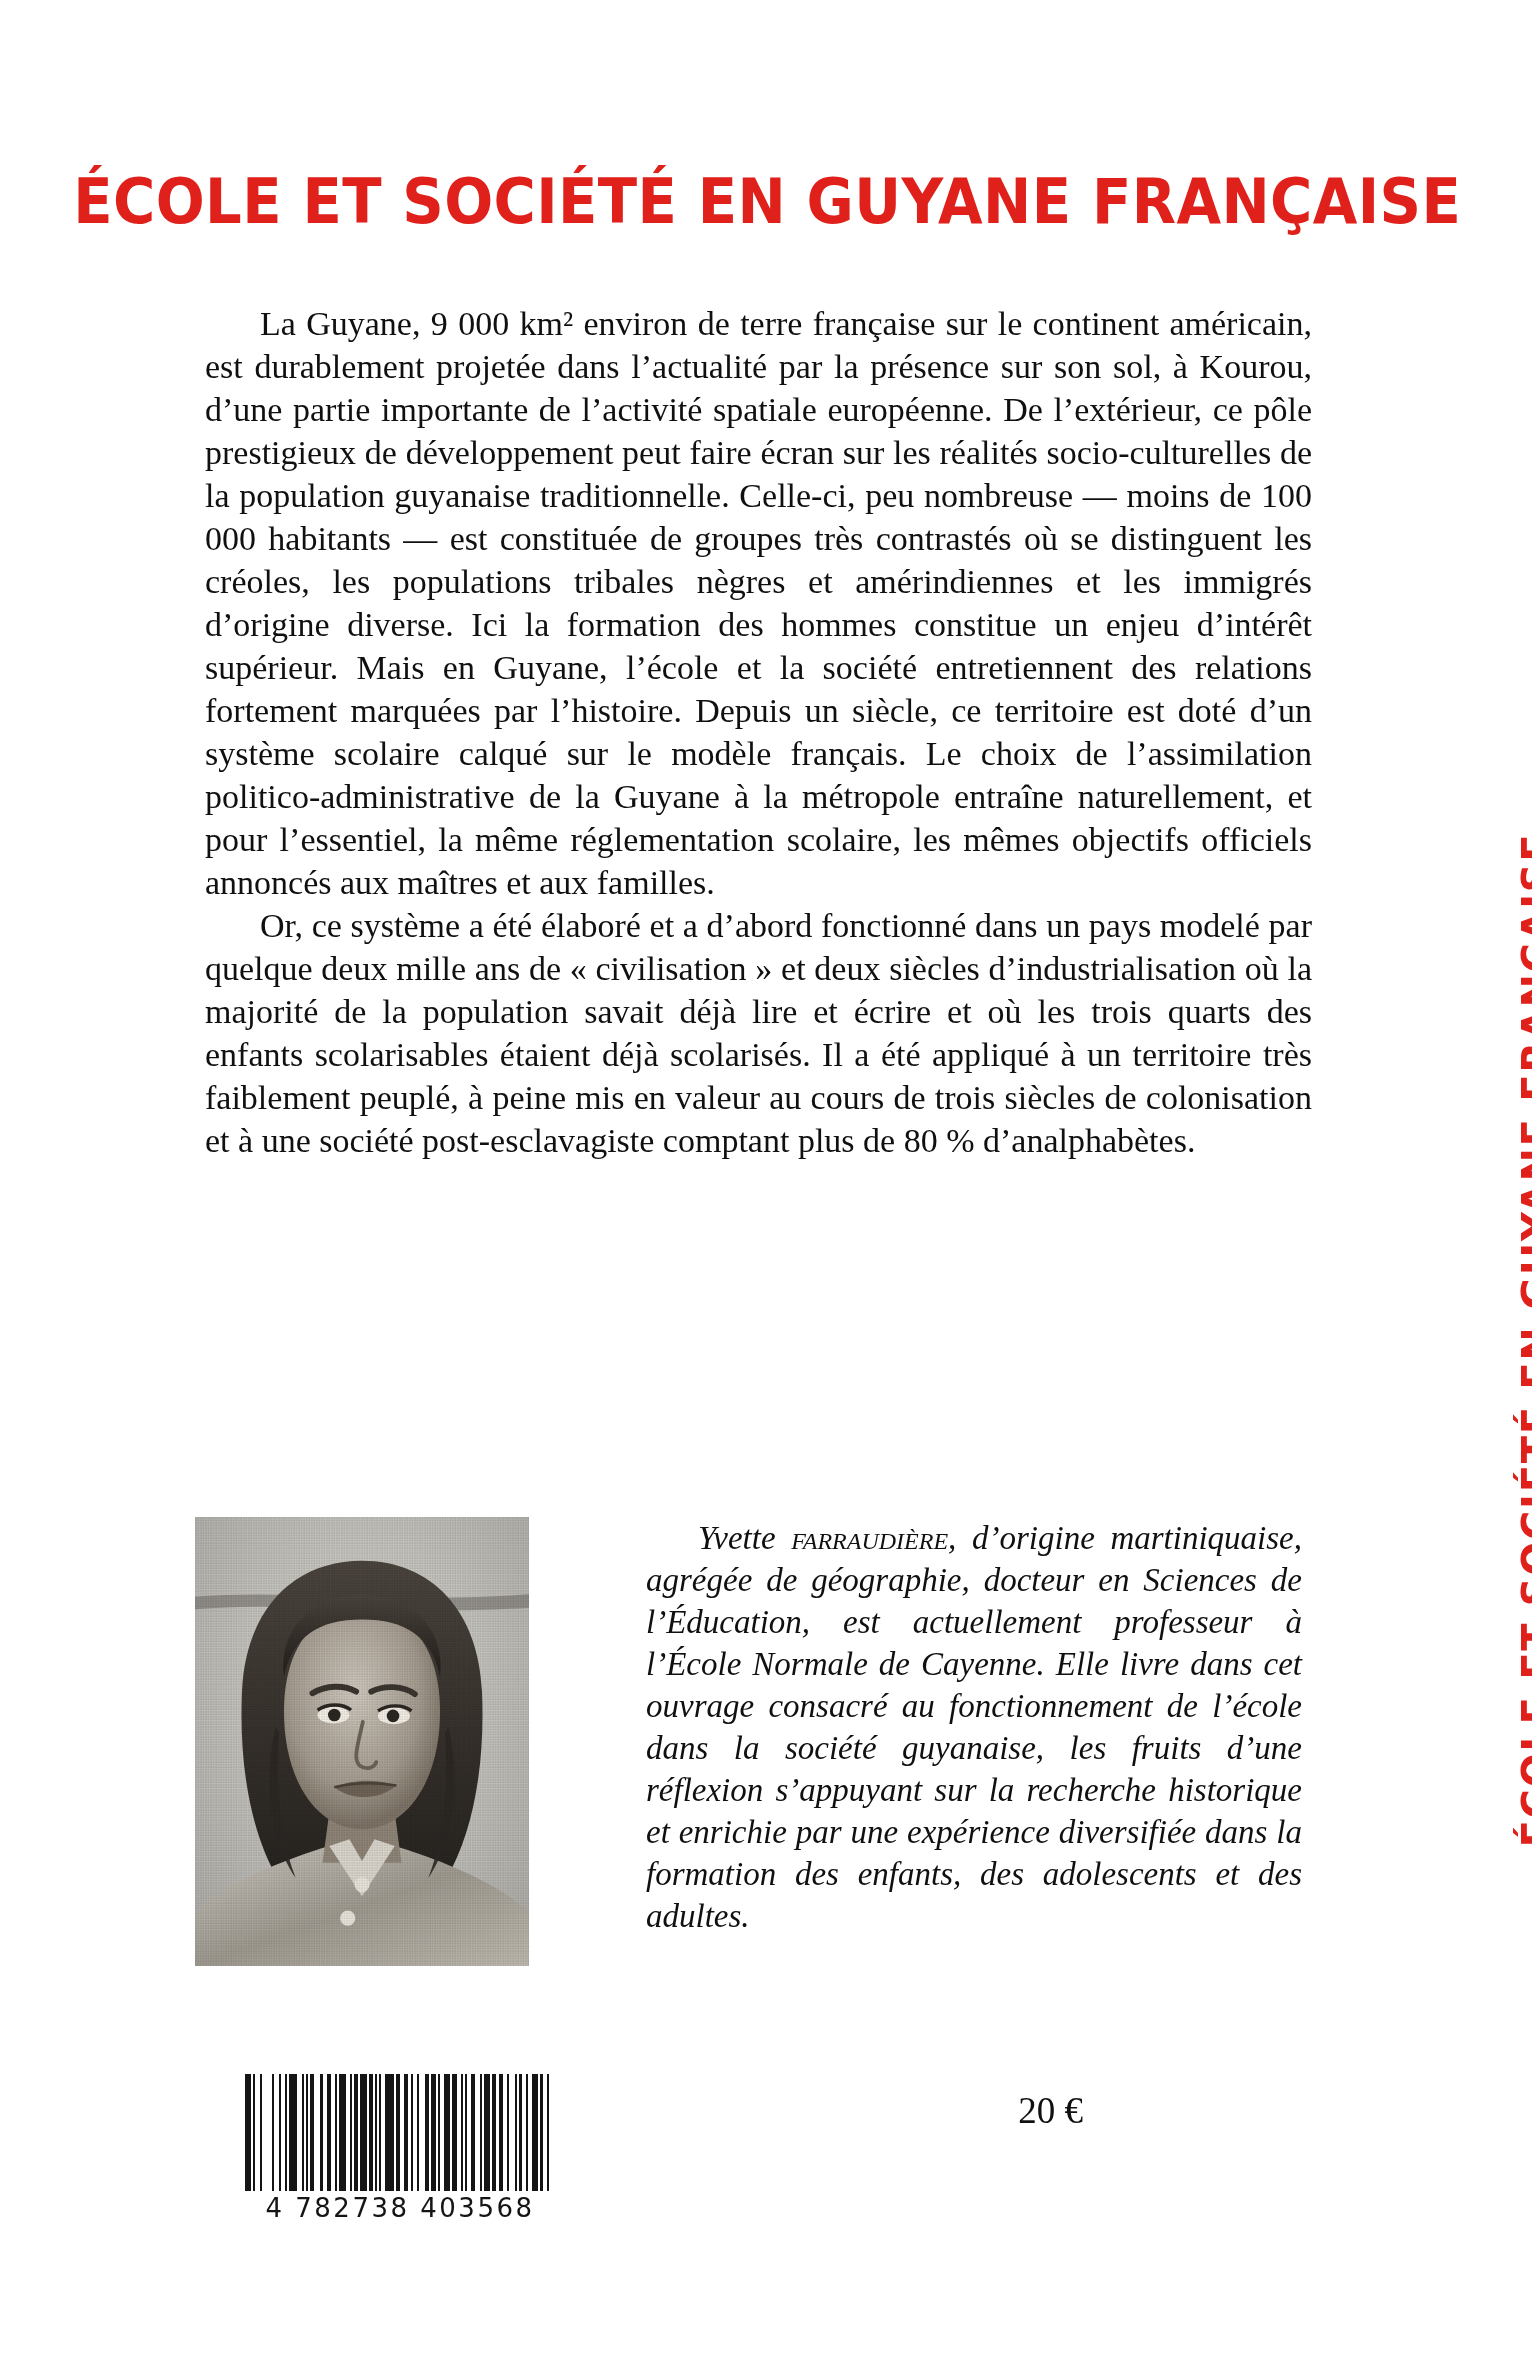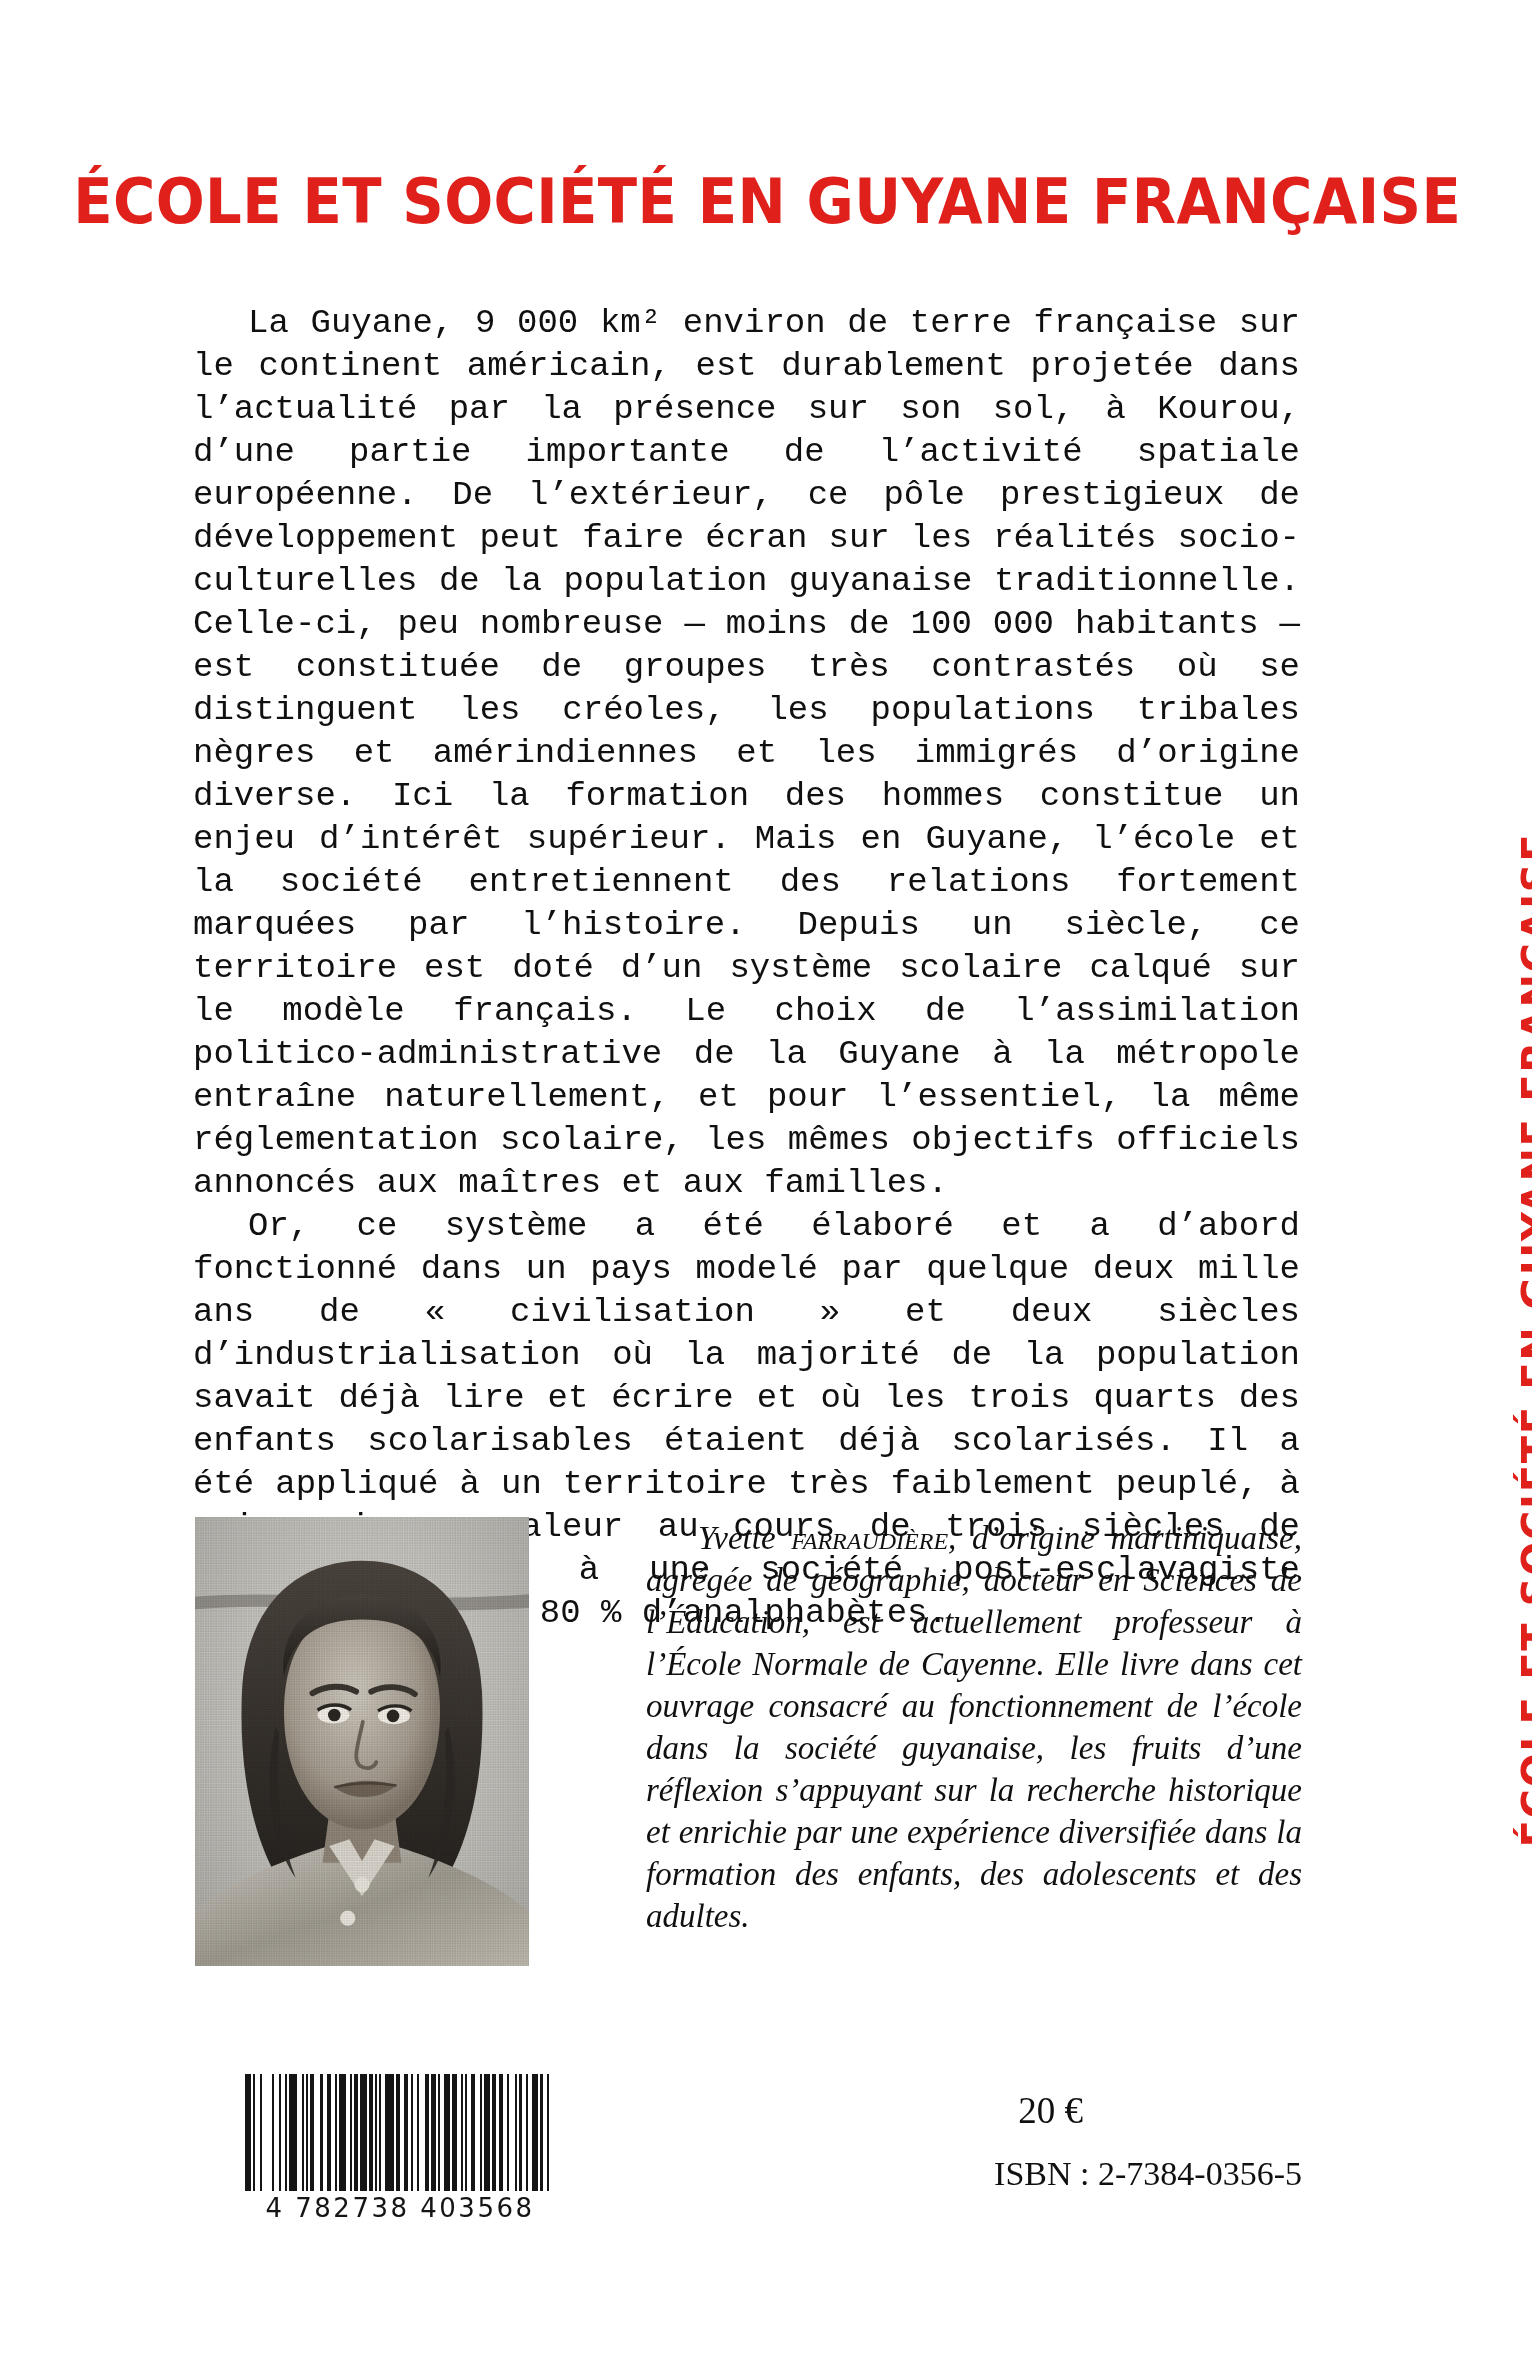--- a/index.html
+++ b/index.html
@@ -36,24 +36,23 @@
     color: #e0201b;
     transform: scaleX(0.93);
     transform-origin: center center;
     white-space: nowrap;
     text-align: center;
   }
 
   
   #blurb {
     position: absolute;
-    left: 193px;
+    left: 205px;
     top: 302px;
     width: 1107px;
-    font-family: Liberation Mono, monospace;
   }
   .para {
     font-size: 34px;
     line-height: 43px;
     text-align: justify;
     text-justify: inter-word;
     margin: 0;
     text-indent: 55px;
     hyphens: manual;
   }
@@ -343,19 +342,18 @@
         <i style="width: 2.6px; background: transparent;"></i>
         <i style="width: 2.6px; background: rgb(21, 21, 21);"></i>
         <i style="width: 5.2px; background: transparent;"></i>
         <i style="width: 2.6px; background: rgb(21, 21, 21);"></i>
         <i style="width: 7.8px; background: transparent;"></i>
       </div>
     <div id="barcode-digits">4 782738 403568</div>
   </div>
 
   <div id="price">20 €</div>
-  <div id="isbn">ISBN : 2-7384-0356-5</div>
 </div>
 
 <div id="spine-text">
   <span>ÉCOLE ET SOCIÉTÉ EN GUYANE FRANÇAISE</span>
 </div>
 
 
 </body></html>

